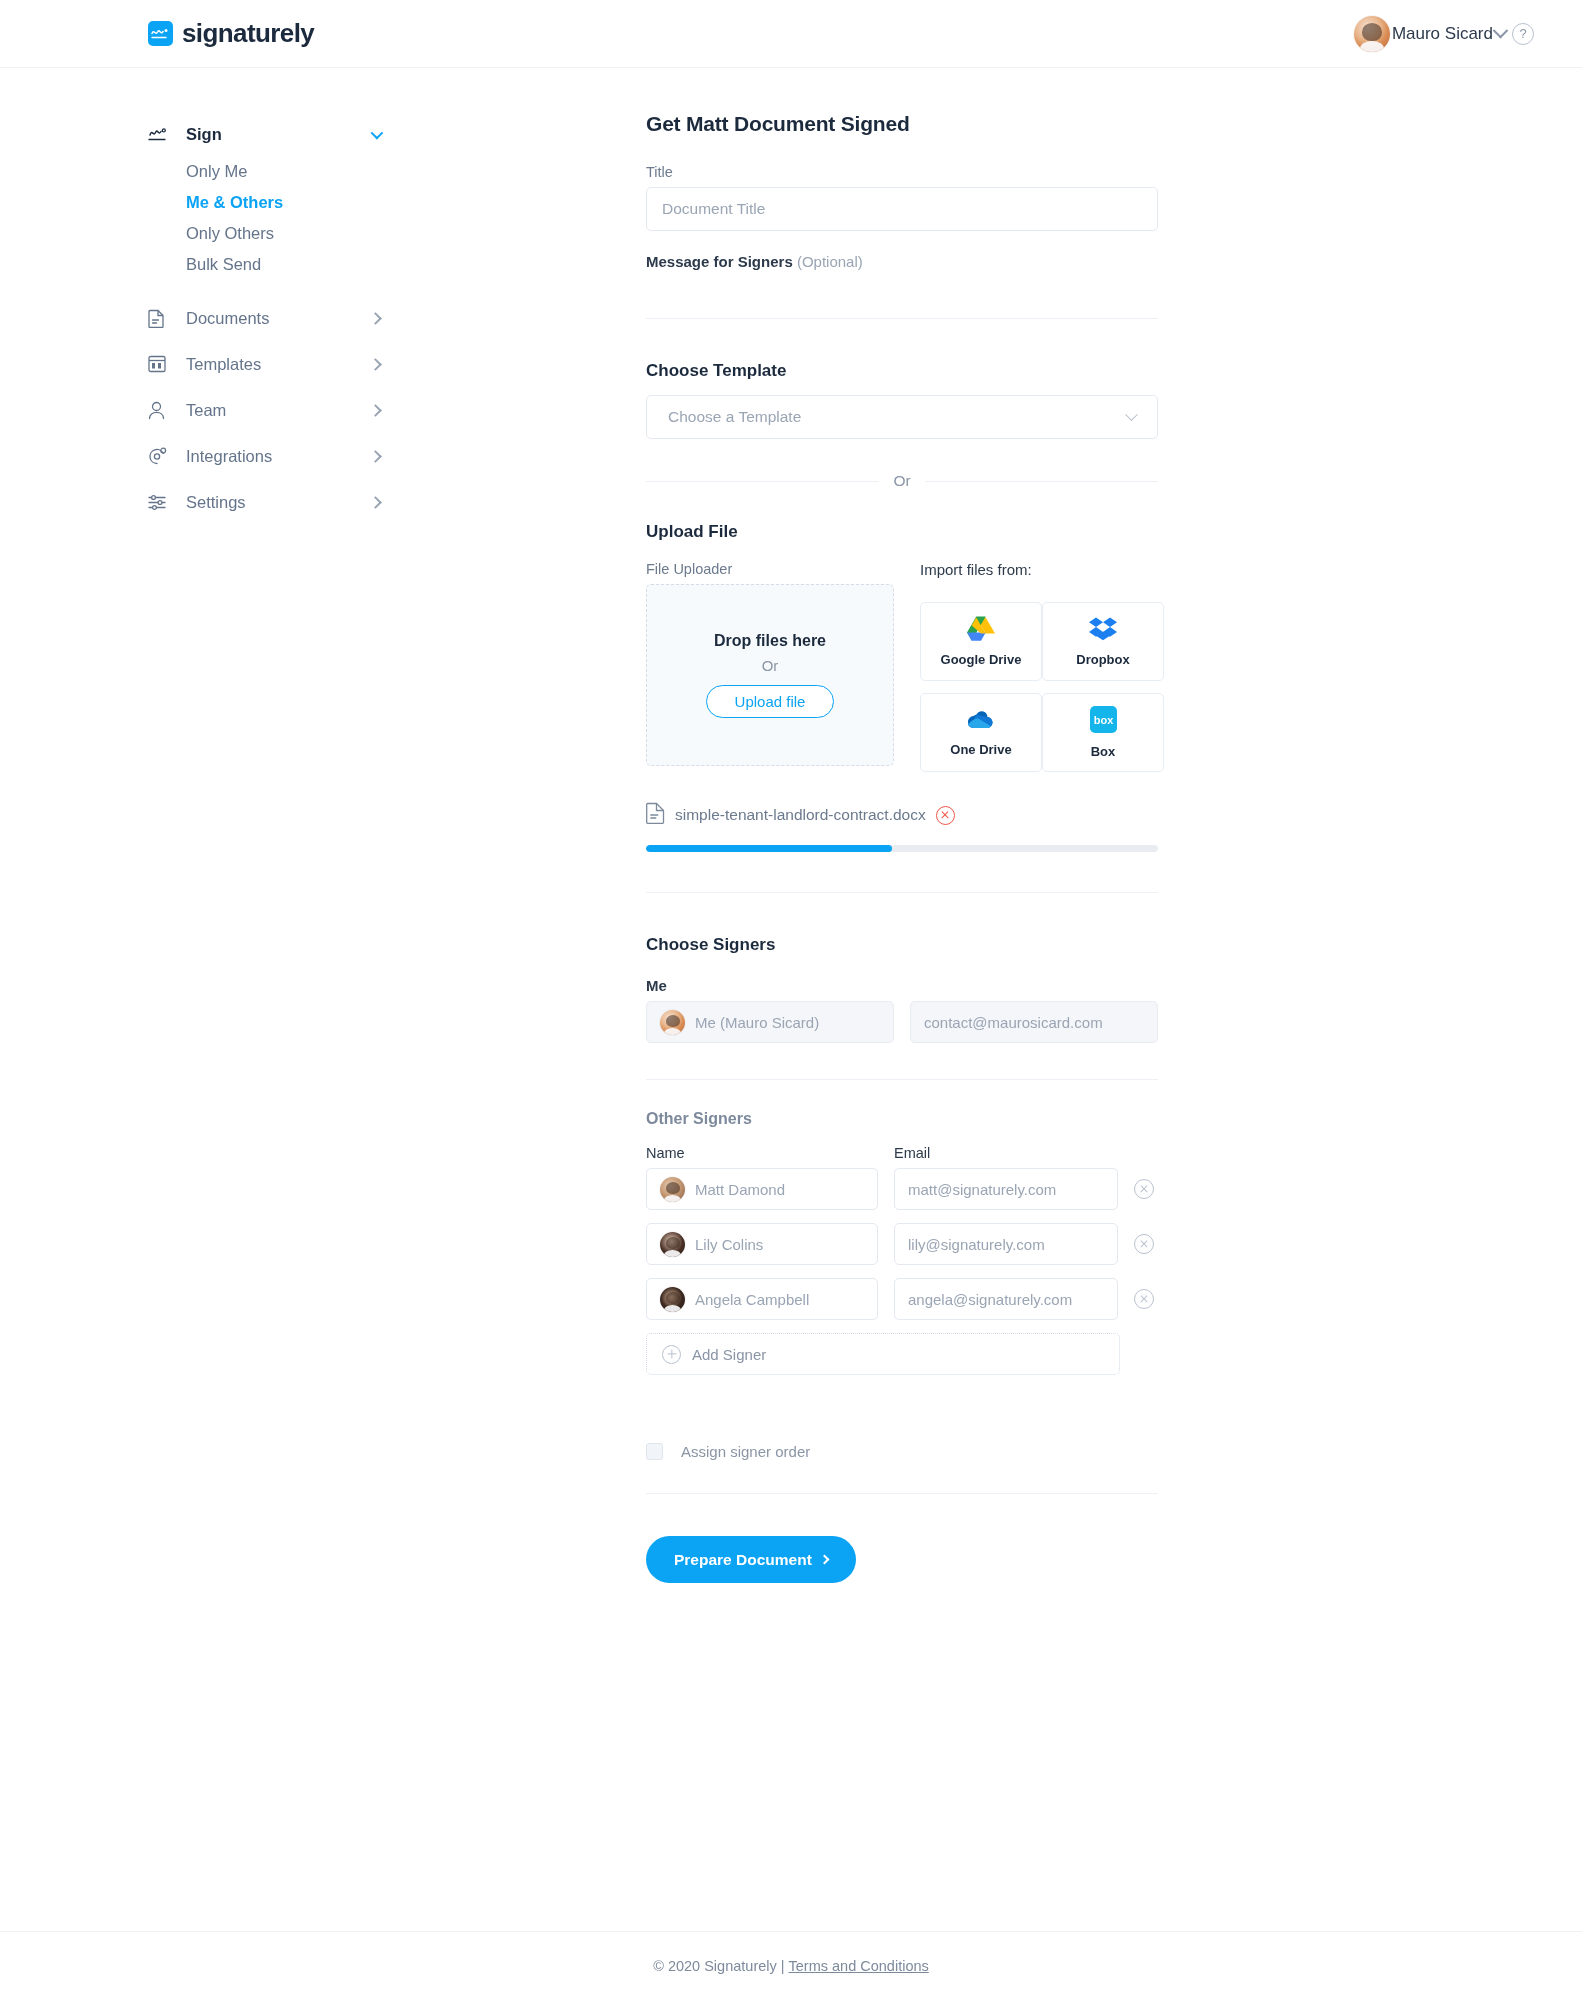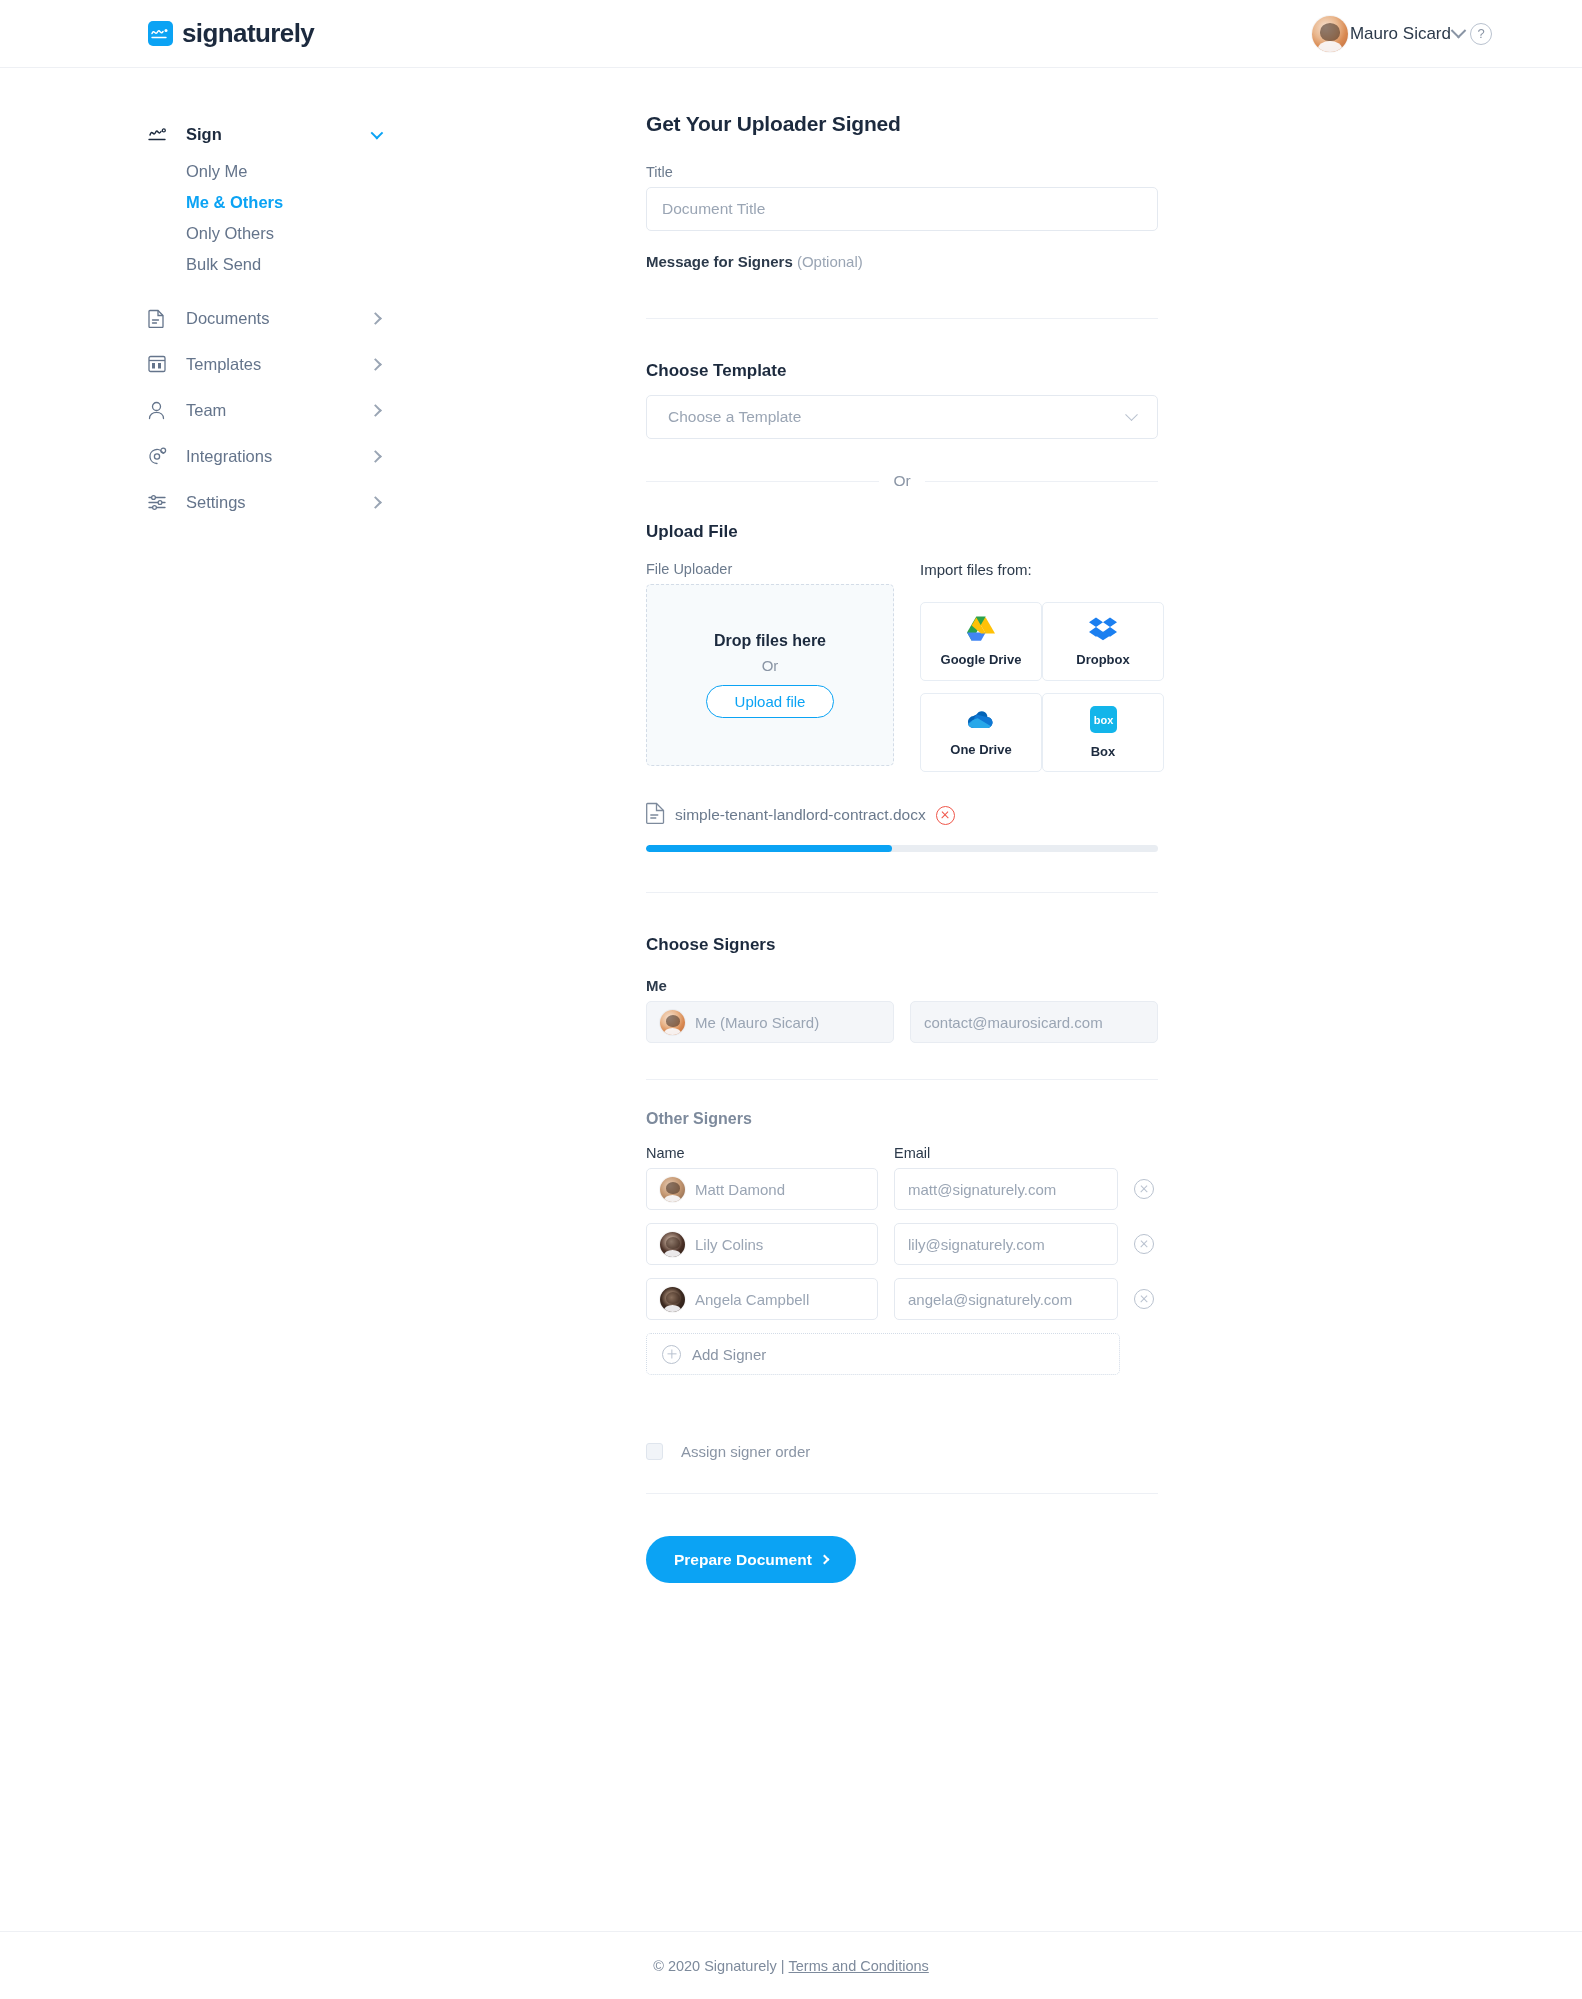--- a/index.html
+++ b/index.html
@@ -30,21 +30,21 @@
   .logo-mark {
     width: 25px; height: 25px; border-radius: 5px;
     background: #0ba3f4; position: relative; flex: none;
   }
   .logo-mark svg { position: absolute; left: 3px; top: 6px; }
   .logo-text {
     font-size: 26px; font-weight: 700; letter-spacing: -0.6px;
     color: #1c2a3e;
   }
   .header-right {
-    margin-left: auto; margin-right: 90px;
+    margin-left: auto; margin-right: 48px;
     display: flex; align-items: center; gap: 2px;
   }
   .avatar {
     border-radius: 50%; flex: none;
     background: radial-gradient(circle at 38% 32%, #f6e2d2 0%, #e9b68c 38%, #d98a52 62%, #b9643a 100%);
     position: relative; overflow: hidden;
     box-shadow: 0 0 0 1px rgba(0,0,0,0.04);
   }
   .avatar.header-av { width: 36px; height: 36px; }
   .avatar::after {
@@ -400,21 +400,21 @@
         </div>
         <div class="nav-label">Settings</div>
         <div class="nav-caret"></div>
       </div>
 
     </div>
   </div>
 
   <div class="main">
 
-    <div class="h-section">Get Your Uploader Signed</div>
+    <div class="h-section">Get Matt Document Signed</div>
 
     <div style="height:28px"></div>
 
     <div class="field-label">Title</div>
     <div class="txt-input">Document Title</div>
 
     <div style="height:22px"></div>
 
     <div class="field-label strong">
       <span>Message for Signers</span>

